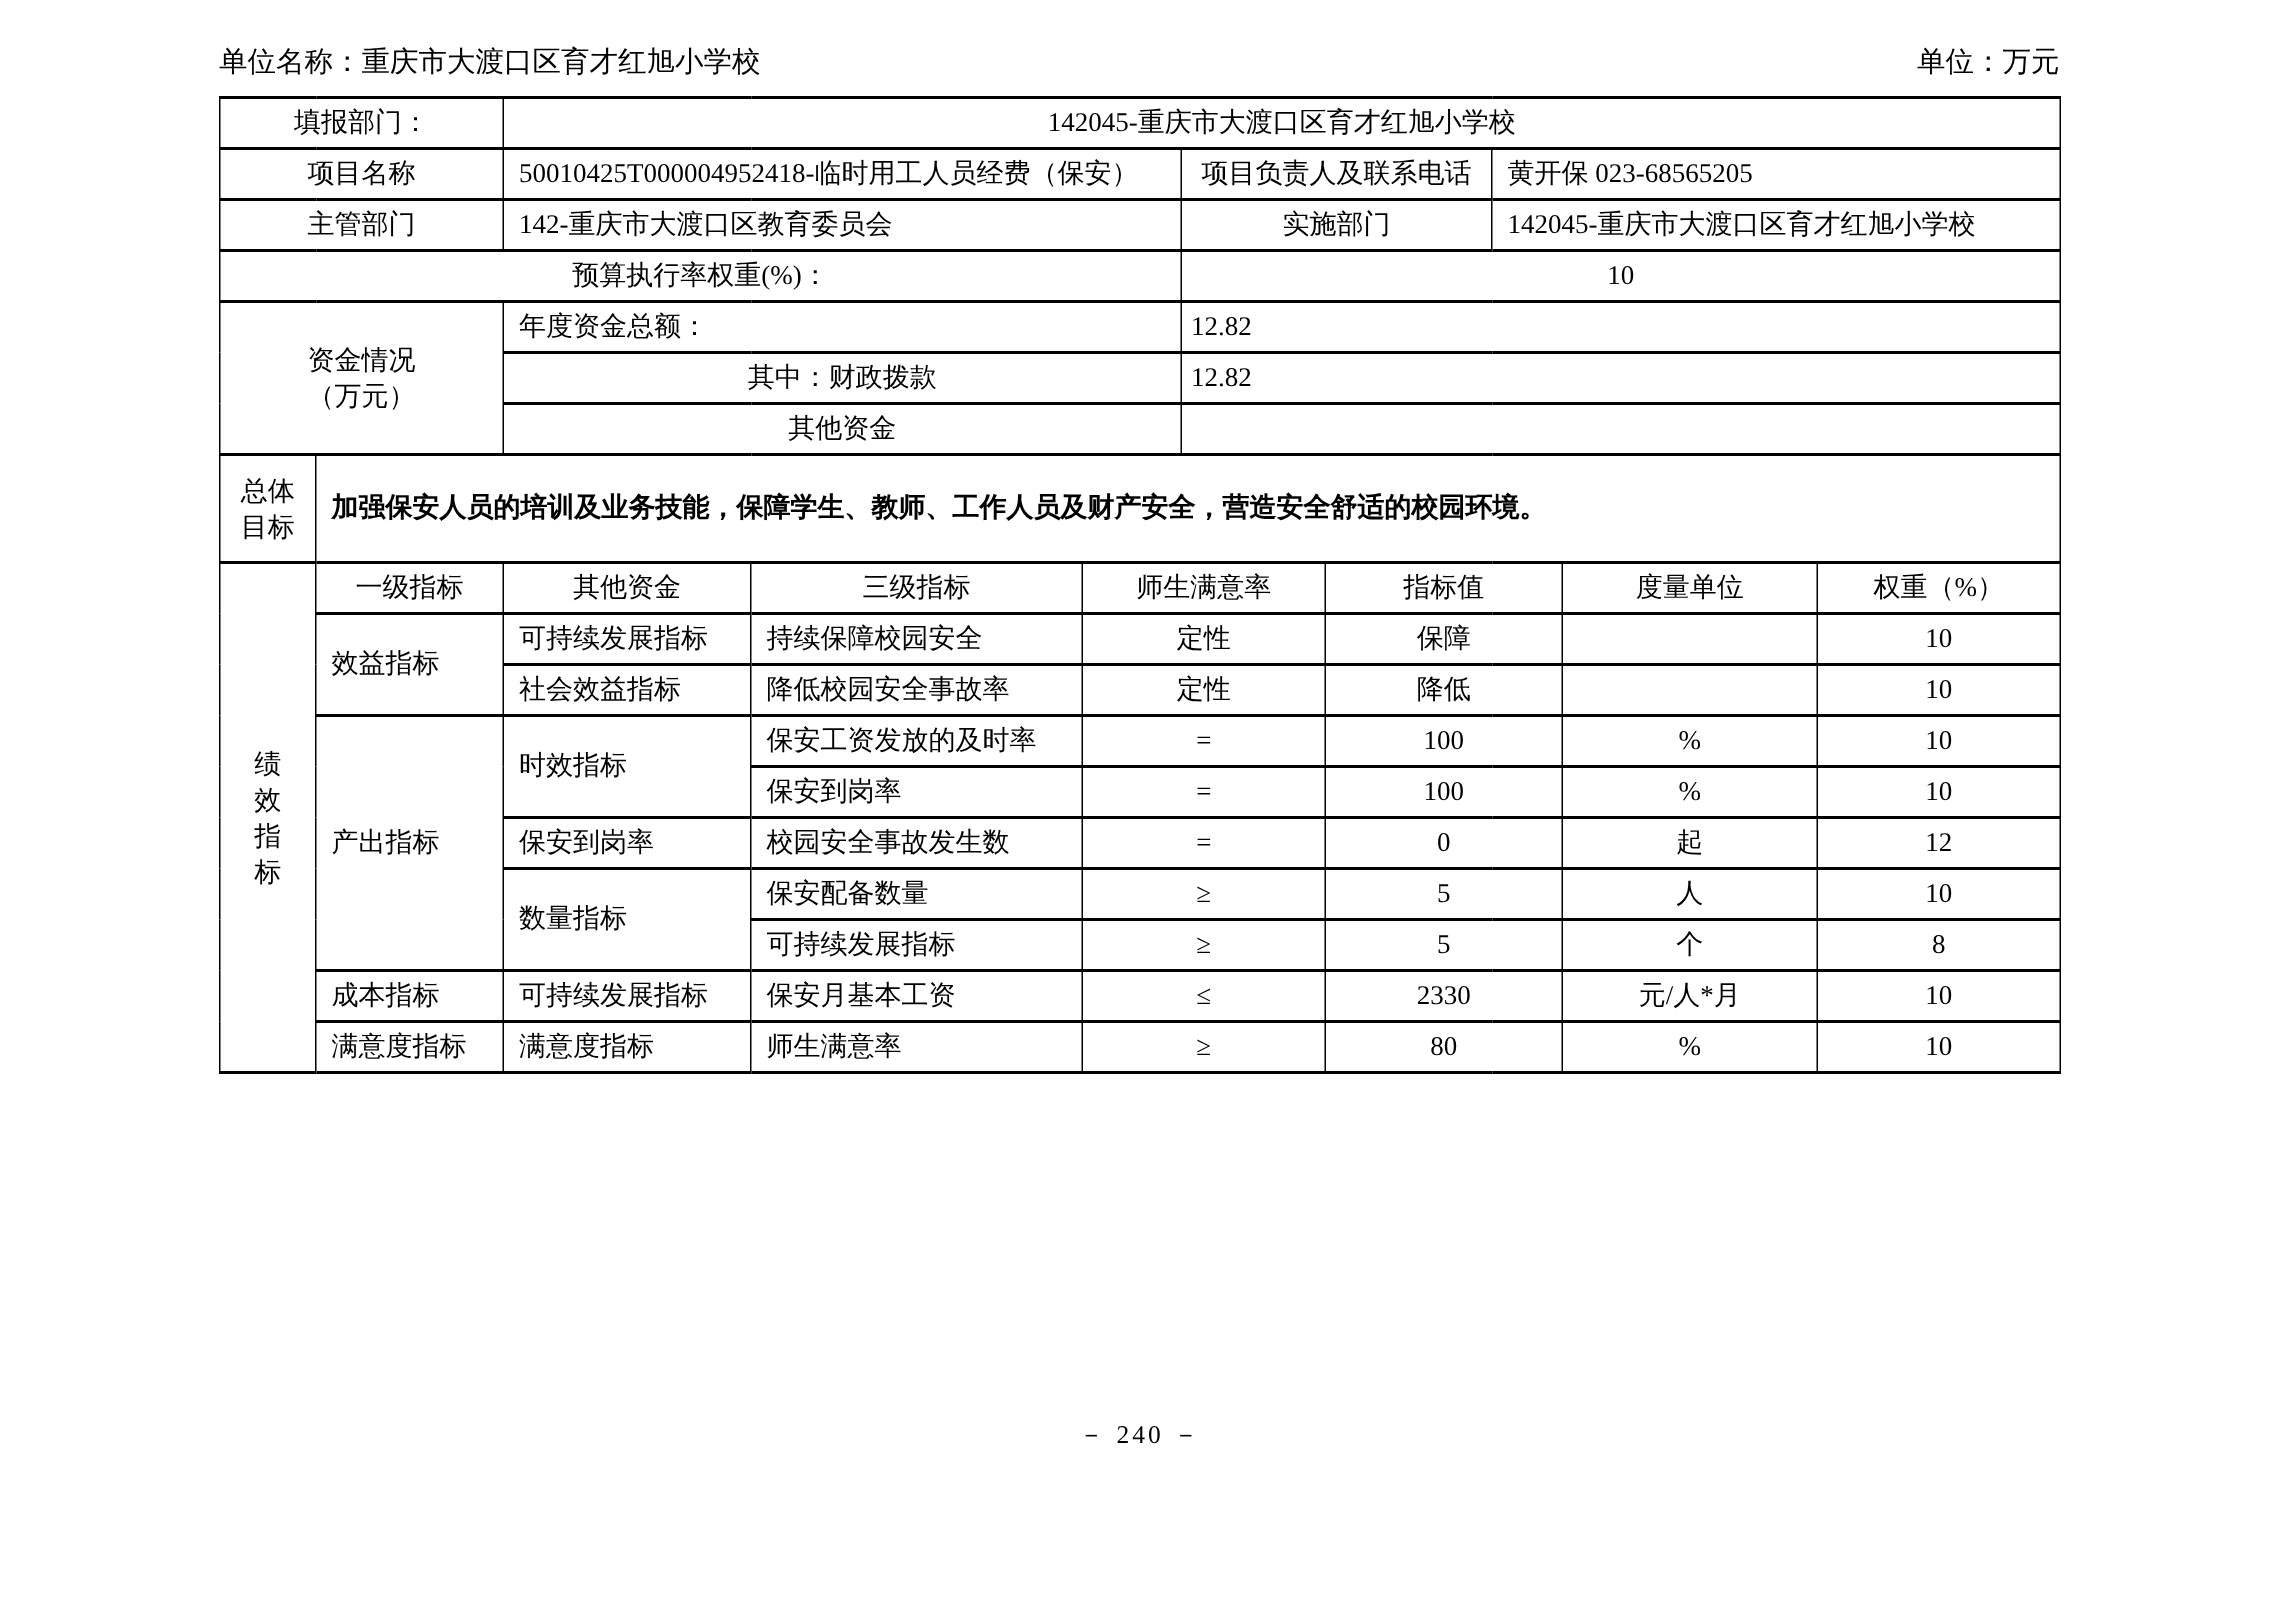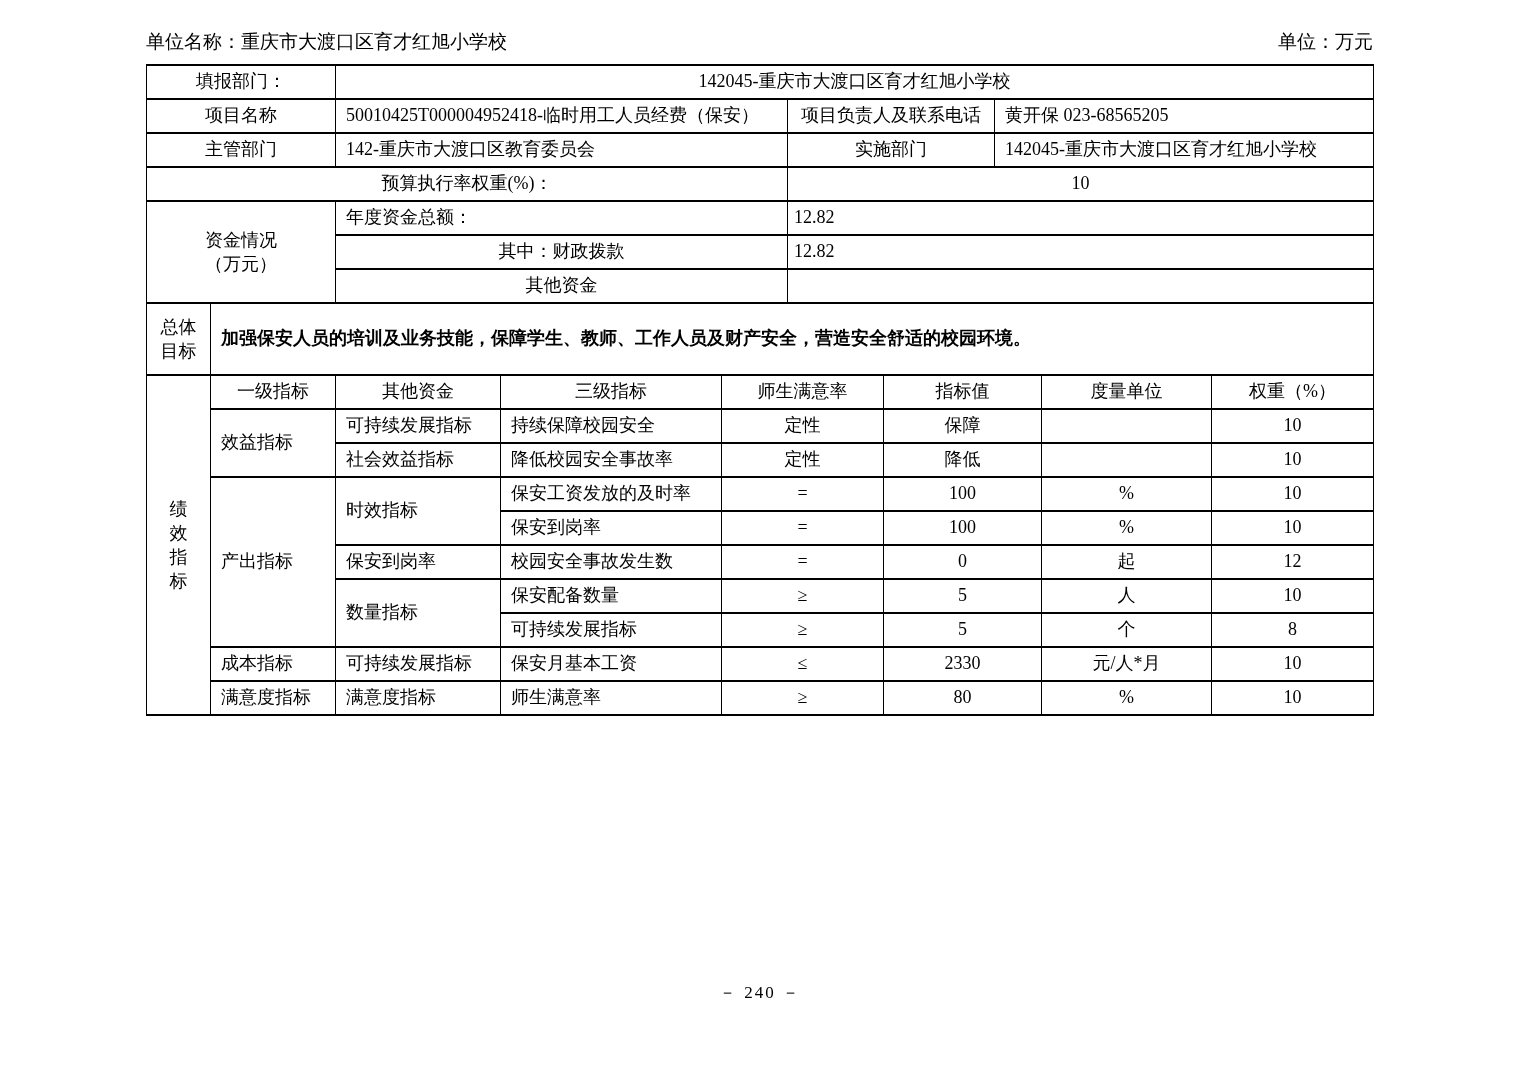--- a/index.html
+++ b/index.html
@@ -62,21 +62,21 @@
     flex-direction:column;
     align-items:center;
     justify-content:center;
     gap:6px;
     height:100%;
   }
   .vchars span { display:block; font-size:18px; line-height:1; }
 
   .page-number {
     position:absolute;
-    top:950px;
+    top:914px;
     left:0;
     width:100%;
     text-align:center;
     font-size:17px;
     letter-spacing:2px;
   }
 </style>
 </head>
 <body>
 

